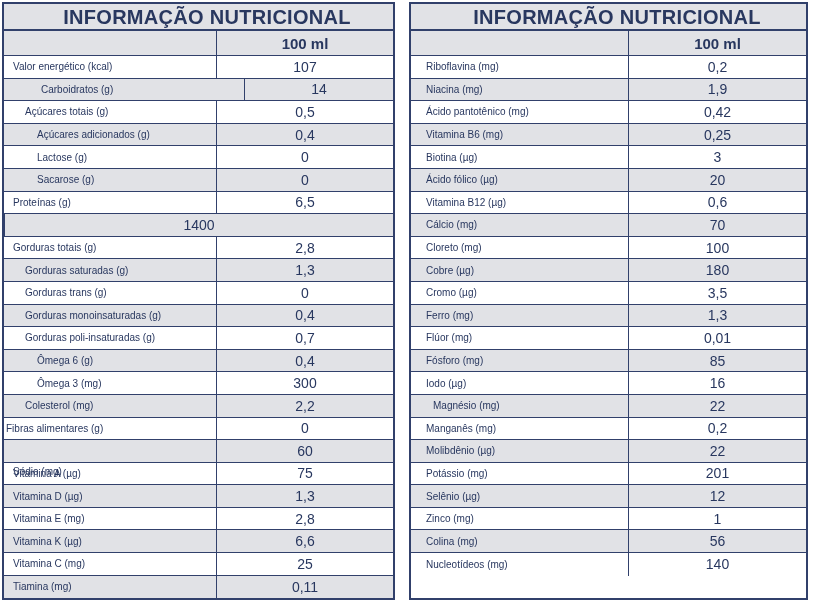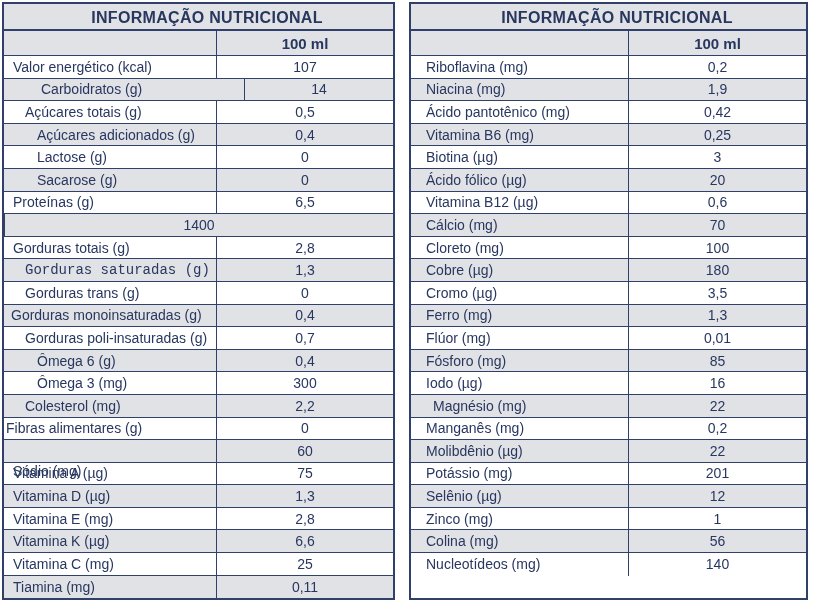--- a/index.html
+++ b/index.html
@@ -24,38 +24,38 @@
     background:var(--white);
     flex:0 0 auto;
   }
   .t1{width:393px;}
   .t2{width:399px;}
   .title{
     height:27px;
     line-height:27px;
     text-align:center;
     font-weight:bold;
-    font-size:16px;
+    font-size:20px;
     letter-spacing:.3px;
     background:var(--gray);
     border-bottom:2px solid var(--border);
     color:var(--navy);
     padding-left:17px;
   }
   .colhead{
     display:flex;
     height:25px;
     background:var(--gray);
     border-bottom:1px solid var(--border);
   }
   .cell-label{
     flex:0 0 auto;
     display:flex;
     align-items:center;
-    font-size:14px;
+    font-size:10px;
   }
   .t1 .cell-label{width:212px;}
   .t2 .cell-label{width:217px;}
   .cell-value{
     flex:1 1 auto;
     display:flex;
     align-items:center;
     justify-content:center;
     border-left:1px solid var(--border);
     font-size:14px;
@@ -115,29 +115,29 @@
           <div class="cell-value">6,5</div>
         </div>
         <div class="row alt">
           <div class="cell-value">1400</div>
         </div>
         <div class="row">
           <div class="cell-label" style="padding-left: 9px;">Gorduras totais (g)</div>
           <div class="cell-value">2,8</div>
         </div>
         <div class="row alt">
-          <div class="cell-label" style="padding-left: 21px; font-family: Liberation Mono, monospace;">Gorduras saturadas (g)</div>
+          <div class="cell-label" style="padding-left: 21px;">Gorduras saturadas (g)</div>
           <div class="cell-value">1,3</div>
         </div>
         <div class="row">
           <div class="cell-label" style="padding-left: 21px;">Gorduras trans (g)</div>
           <div class="cell-value">0</div>
         </div>
         <div class="row alt">
-          <div class="cell-label" style="padding-left: 7px;">Gorduras monoinsaturadas (g)</div>
+          <div class="cell-label" style="padding-left: 21px;">Gorduras monoinsaturadas (g)</div>
           <div class="cell-value">0,4</div>
         </div>
         <div class="row">
           <div class="cell-label" style="padding-left: 21px;">Gorduras poli-insaturadas (g)</div>
           <div class="cell-value">0,7</div>
         </div>
         <div class="row alt">
           <div class="cell-label" style="padding-left: 33px;">Ômega 6 (g)</div>
           <div class="cell-value">0,4</div>
         </div>

